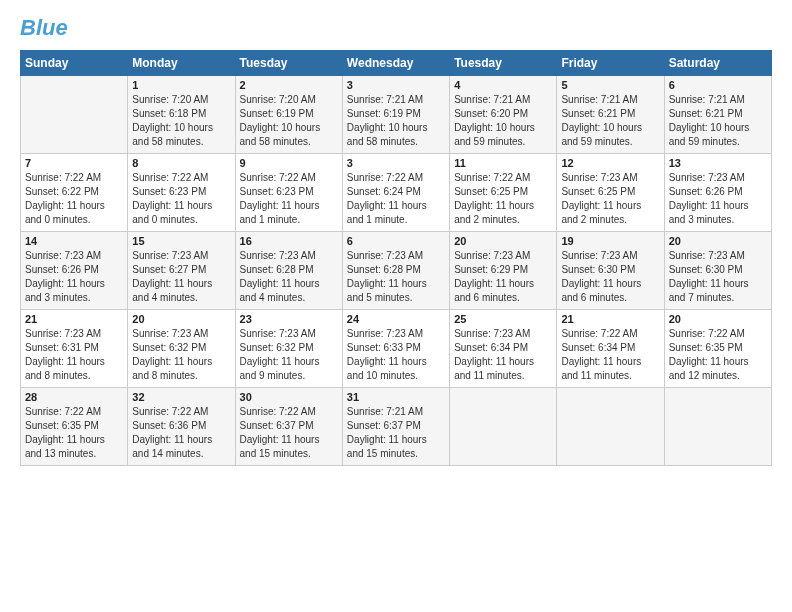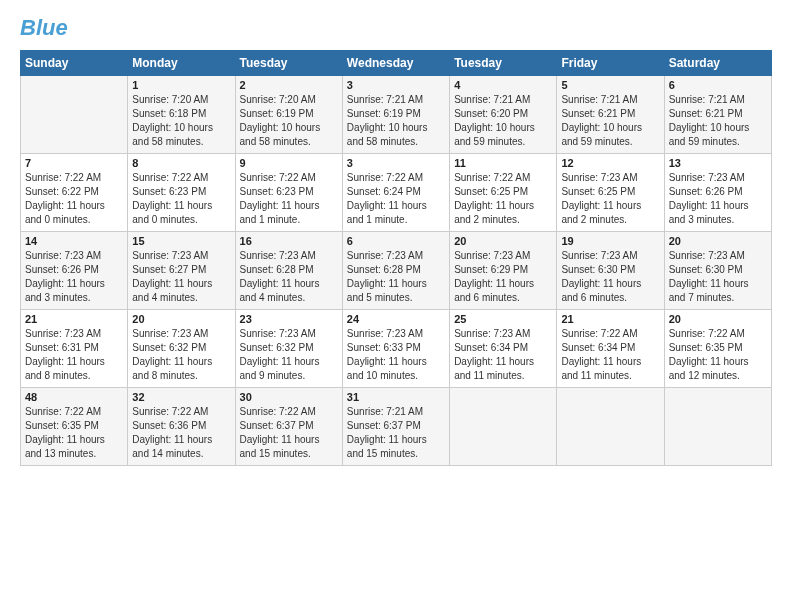--- a/index.html
+++ b/index.html
@@ -326,21 +326,21 @@
           <td>
             <span class="day-num">20</span>
             <div class="day-info" style="white-space: pre-line;">Sunrise: 7:22 AM
 Sunset: 6:35 PM
 Daylight: 11 hours
 and 12 minutes.</div>
           </td>
         </tr>
         <tr>
           <td>
-            <span class="day-num">48</span>
+            <span class="day-num">28</span>
             <div class="day-info" style="white-space: pre-line;">Sunrise: 7:22 AM
 Sunset: 6:35 PM
 Daylight: 11 hours
 and 13 minutes.</div>
           </td>
           <td>
             <span class="day-num">32</span>
             <div class="day-info" style="white-space: pre-line;">Sunrise: 7:22 AM
 Sunset: 6:36 PM
 Daylight: 11 hours

